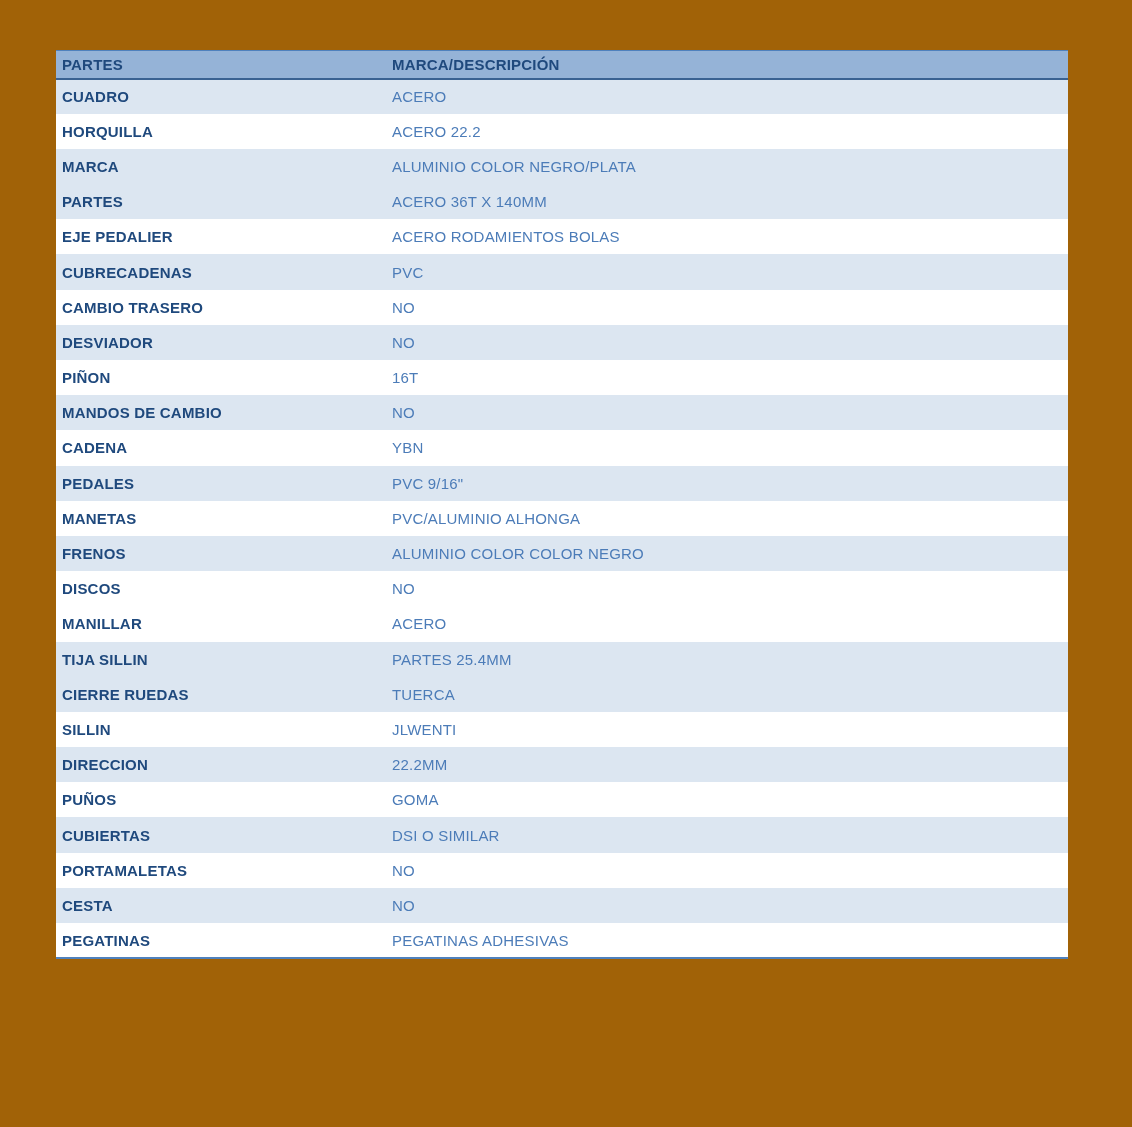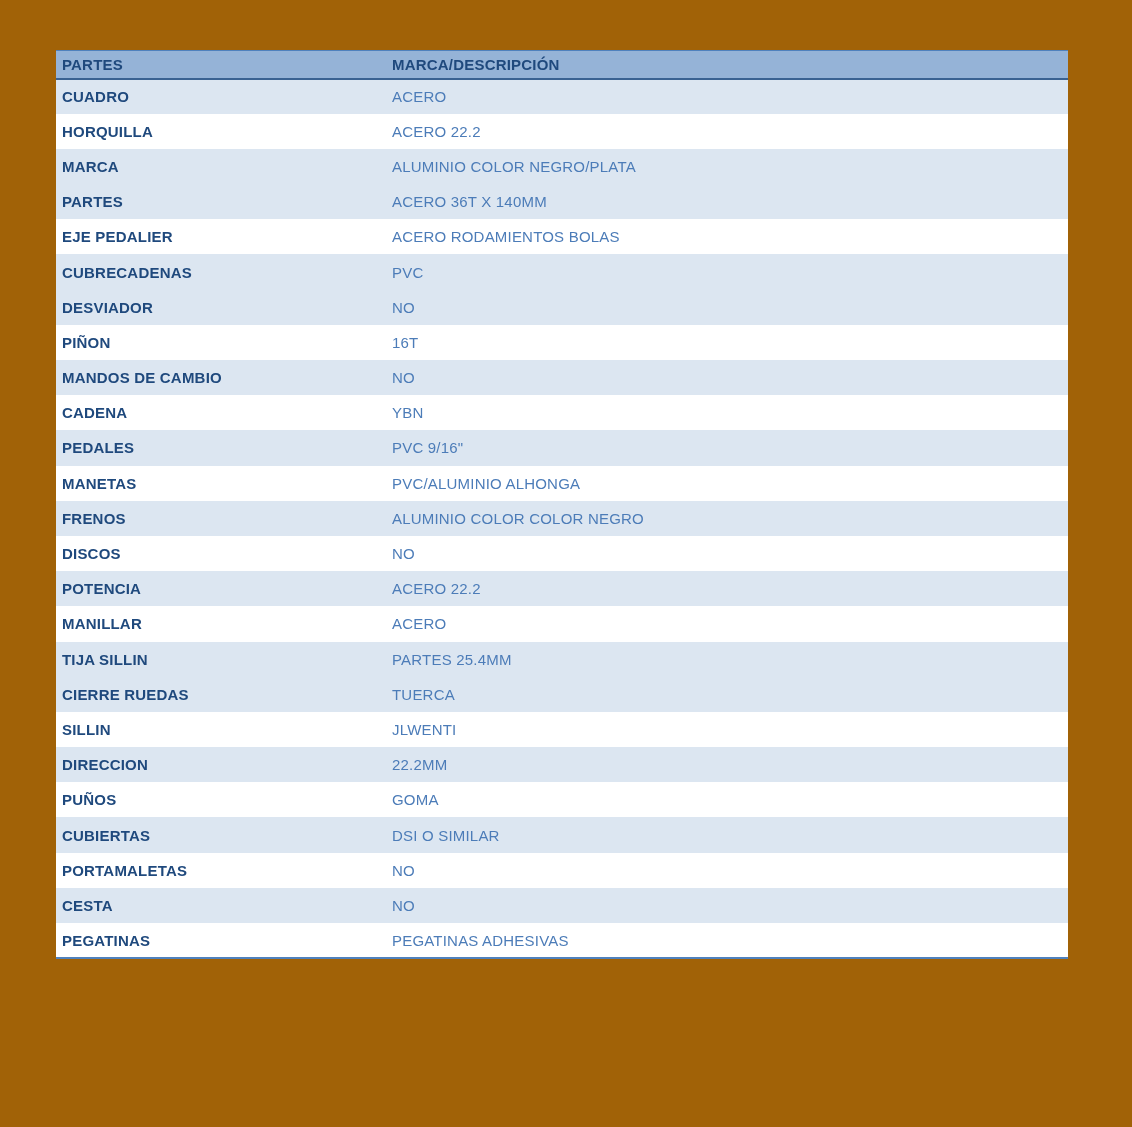--- a/index.html
+++ b/index.html
@@ -102,20 +102,24 @@
           <td class="col-desc">ACERO 36T X 140MM</td>
         </tr>
         <tr class="plain">
           <td class="col-part">EJE PEDALIER</td>
           <td class="col-desc">ACERO RODAMIENTOS BOLAS</td>
         </tr>
         <tr class="shaded">
           <td class="col-part">CUBRECADENAS</td>
           <td class="col-desc">PVC</td>
         </tr>
+        <tr class="plain">
+          <td class="col-part">CAMBIO TRASERO</td>
+          <td class="col-desc">NO</td>
+        </tr>
         <tr class="shaded">
           <td class="col-part">DESVIADOR</td>
           <td class="col-desc">NO</td>
         </tr>
         <tr class="plain">
           <td class="col-part">PIÑON</td>
           <td class="col-desc">16T</td>
         </tr>
         <tr class="shaded">
           <td class="col-part">MANDOS DE CAMBIO</td>
@@ -133,24 +137,20 @@
           <td class="col-part">MANETAS</td>
           <td class="col-desc">PVC/ALUMINIO ALHONGA</td>
         </tr>
         <tr class="shaded">
           <td class="col-part">FRENOS</td>
           <td class="col-desc">ALUMINIO COLOR COLOR NEGRO</td>
         </tr>
         <tr class="plain">
           <td class="col-part">DISCOS</td>
           <td class="col-desc">NO</td>
-        </tr>
-        <tr class="shaded">
-          <td class="col-part">POTENCIA</td>
-          <td class="col-desc">ACERO 22.2</td>
         </tr>
         <tr class="plain">
           <td class="col-part">MANILLAR</td>
           <td class="col-desc">ACERO</td>
         </tr>
         <tr class="shaded">
           <td class="col-part">TIJA SILLIN</td>
           <td class="col-desc">PARTES 25.4MM</td>
         </tr>
         <tr class="shaded">

